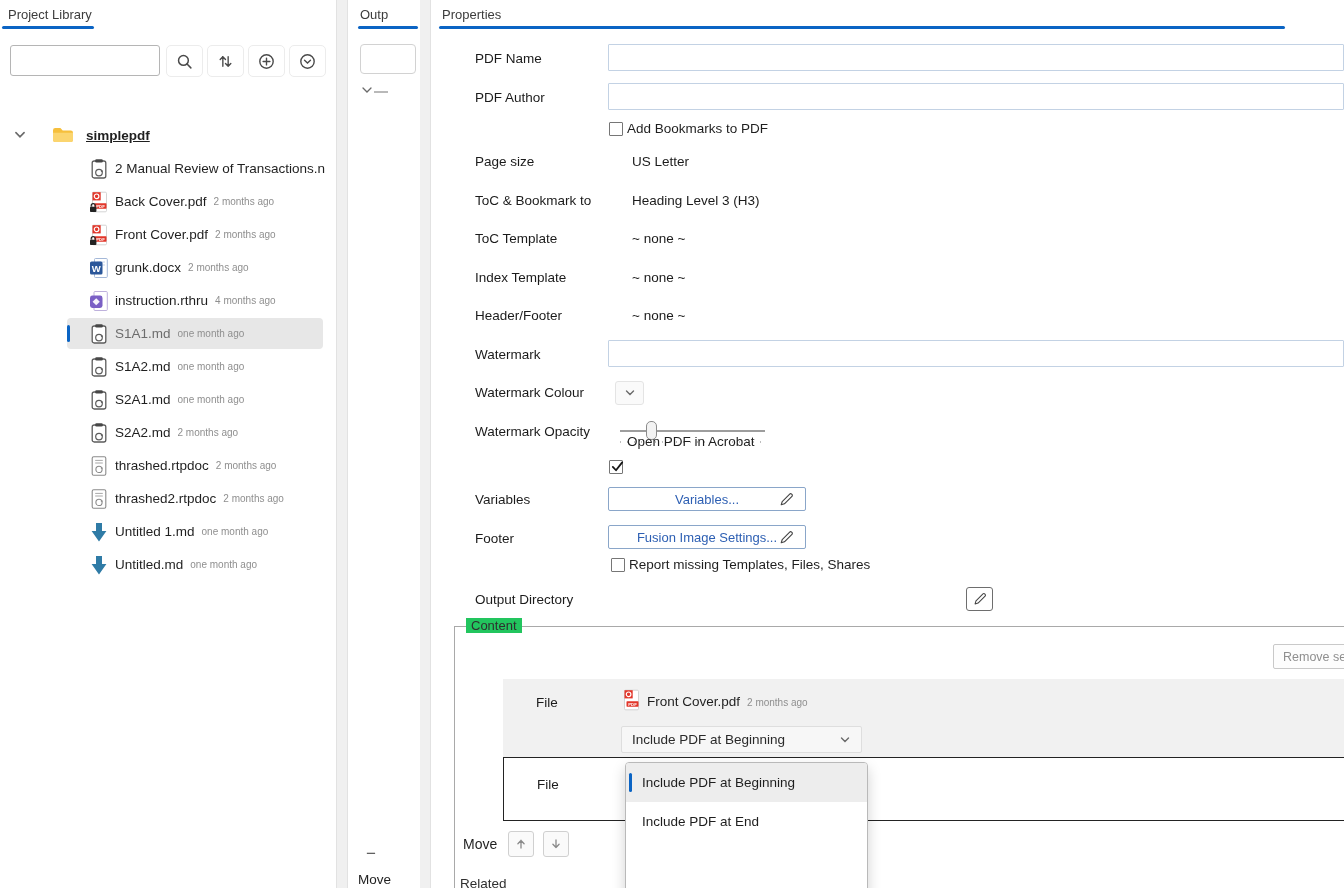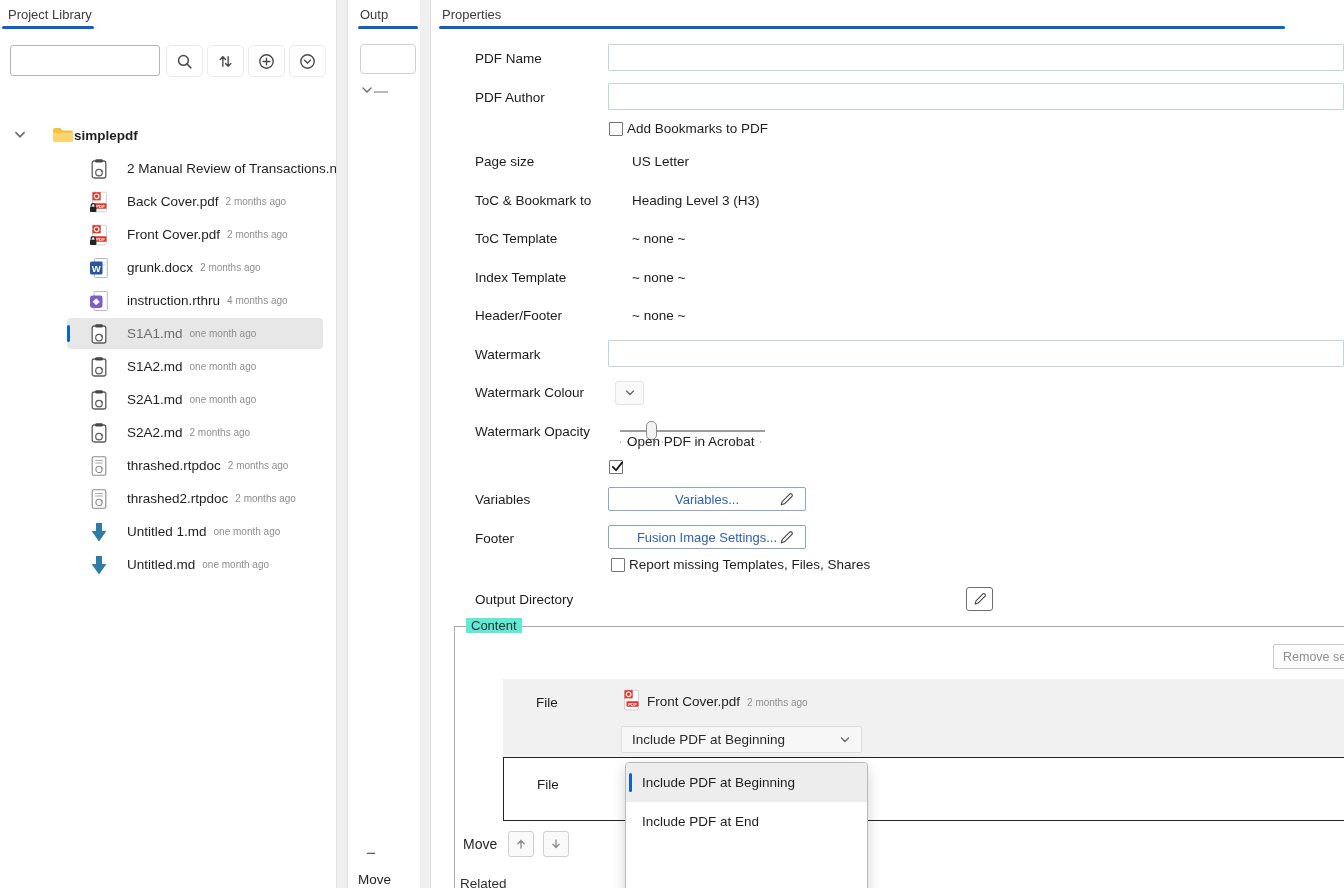--- a/index.html
+++ b/index.html
@@ -23,24 +23,24 @@
     border:1px solid #ececec; border-radius:5px; display:flex; align-items:center; justify-content:center; cursor:pointer; }
   .i17 { width:17px; height:17px; }
   .i14 { width:14px; height:14px; }
   .i12 { width:12px; height:12px; }
 
   
   .tree { position:absolute; left:0; right:0; top:118px; }
   .folder-row { height:34px; display:flex; align-items:center; }
   .fold-chev { margin-left:13px; width:14px; height:14px; }
   .folder-ic { margin-left:25px; width:22px; height:18px; }
-  .folder-name { margin-left:0; font-size:13.5px; font-weight:bold; }
+  .folder-name { margin-left:12px; font-size:13.5px; font-weight:bold;text-decoration:underline; }
   .trow { position:relative; height:33px; display:flex; align-items:center; padding-left:89px; white-space:nowrap; }
   .ficon { width:20px; height:22px; flex:none; position:relative; z-index:1; }
-  .fname { margin-left:18px; font-size:13.5px; position:relative; z-index:1; }
+  .fname { margin-left:6px; font-size:13.5px; position:relative; z-index:1; }
   .fage  { margin-left:7px; font-size:10px; color:#8f8f8f; position:relative; z-index:1; }
   .selbg { position:absolute; left:67px; right:13px; top:1px; bottom:1px; background:#e7e7e7; border-radius:4px; z-index:0; }
   .selbar{ position:absolute; left:67px; top:8px; width:3px; height:17px; border-radius:2px; background:var(--accent); z-index:1; }
   .selected .fname { color:#6d6d6d; }
 
   
   .mid-box { position:absolute; left:12px; top:44px; width:56px; height:30px; border:1px solid #d2d2d2; border-radius:4px; background:#fff; }
   .mid-expander { position:absolute; left:10px; top:84px; }
   .mid-minus { position:absolute; left:18px; top:844px; font-size:17px; color:#5a5a5a; }
   .mid-move  { position:absolute; left:10px; top:872px; font-size:13.5px; color:#1f1f1f; }
@@ -64,21 +64,21 @@
     border:1px solid #8aa6c9; border-radius:2px; color:#2d5fb3; font-size:13px;
     display:flex; align-items:center; justify-content:center; }
   .act-btn .pencil { position:absolute; right:11px; top:4px; width:15px; height:15px; }
   .dirlink { position:absolute; left:177px; top:592px; font-size:13.5px; color:#2353b5;
     text-decoration:underline; white-space:nowrap; cursor:pointer; }
   .pencil-btn { position:absolute; left:535px; top:587px; width:27px; height:24px; background:#fff;
     border:1px solid #6e6e6e; border-radius:3px; display:flex; align-items:center; justify-content:center; cursor:pointer; }
 
   
   .groupbox { position:absolute; left:23px; top:626px; width:calc(100% - 13px); height:400px; border:1px solid #a9a9a9; }
-  .legend { position:absolute; top:-9px; left:11px; background:#5eead4; padding:0 5px; font-size:13px; color:#2f2f2f; }
+  .legend { position:absolute; top:-9px; left:11px; background:#22c55e; padding:0 5px; font-size:13px; color:#2f2f2f; }
   .remove-btn { position:absolute; left:818px; top:17px; height:25px; padding:0 9px; background:#fdfdfd;
     border:1px solid #c9c9c9; border-radius:2px; color:#8f8f8f; font-size:12.5px; white-space:nowrap; cursor:default; }
   .crow { position:absolute; left:48px; right:-5px; }
   .crow1 { top:52px; height:78px; background:#f1f1f1; }
   .crow2 { top:130px; height:64px; background:#fff; border:1px solid #232323; }
   .ctype { position:absolute; left:33px; font-size:13.5px; color:#1b1b1b; }
   .cfile-ic { position:absolute; left:118px; width:20px; height:22px; }
   .cfname { position:absolute; left:144px; font-size:13.5px; white-space:nowrap; }
   .cfage { font-size:10px; color:#8f8f8f; margin-left:7px; }
   .mode-combo { position:absolute; left:118px; top:47px; width:241px; height:27px; background:#f7f7f7;

